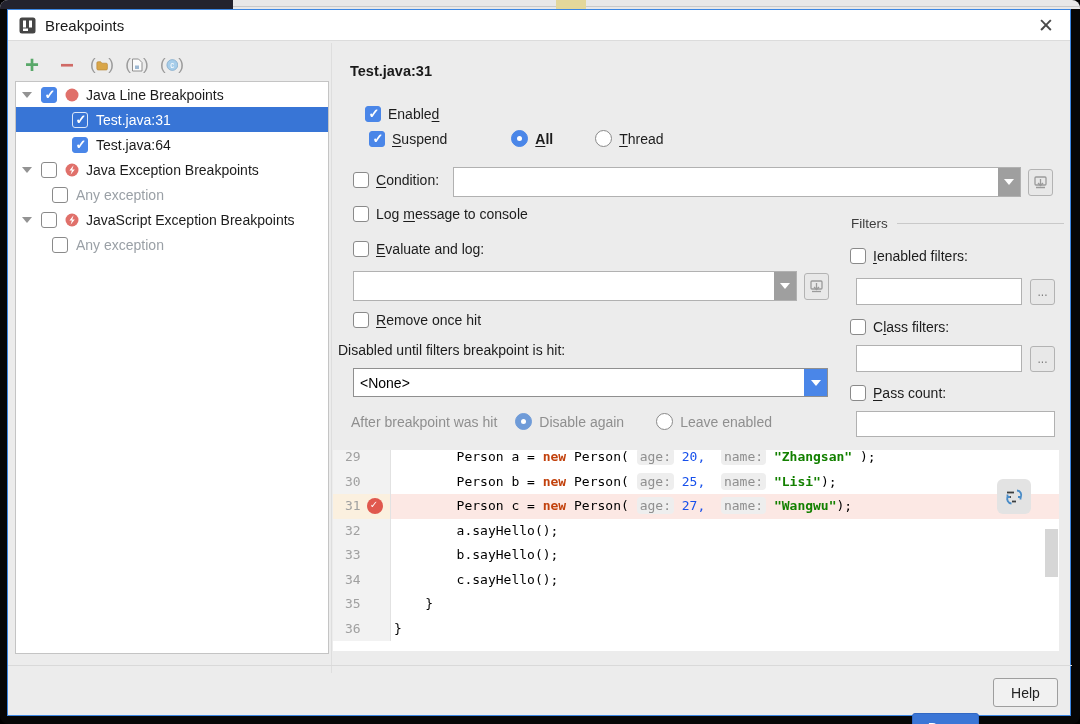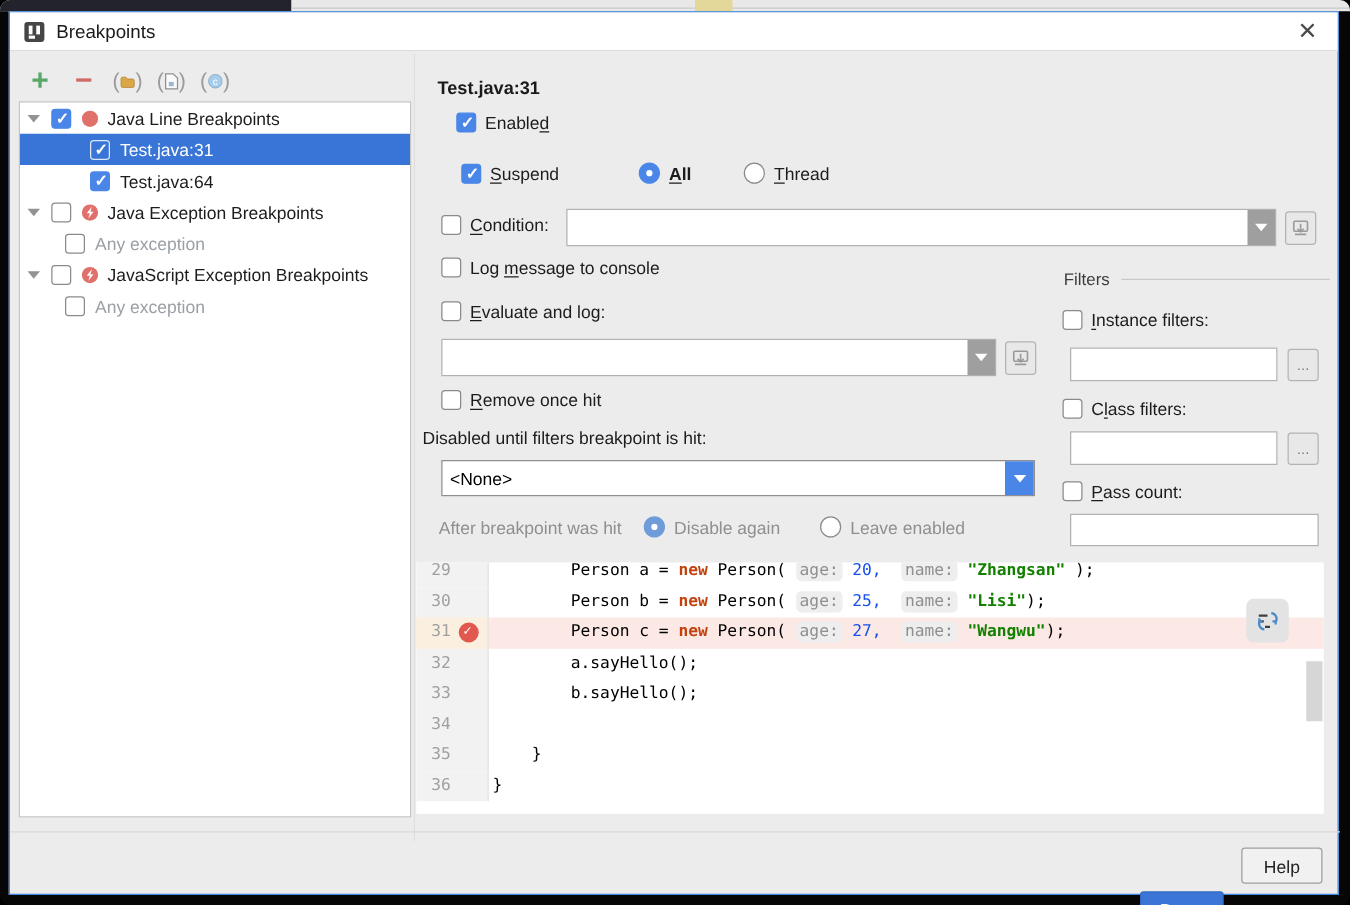--- a/index.html
+++ b/index.html
@@ -188,21 +188,21 @@
       <div class="trow lvl1 muted">
         <span class="cb unchecked"></span>
         <span>Any exception</span>
       </div>
     </div>
 
     <div class="splitter"></div>
 
     <div class="hdr">Test.java:31</div>
 
-    <div class="frow" style="left:345px; top:80px;padding-left:12px;">
+    <div class="frow" style="left:345px; top:96px;padding-left:12px;">
       <span class="cb checked"></span>
       <label><span>Enable</span><span class="mn">d</span><span></span></label>
     </div>
 
     <div class="frow" style="left:345px; top:120px;padding-left:16px;">
       <span class="cb checked"></span>
       <label><span class="mn">S</span><span>uspend</span></label>
       <span class="radio sel" style="margin-left:64px;"></span>
       <label class="bold"><span class="mn">A</span><span>ll</span></label>
       <span class="radio" style="margin-left:42px;"></span>
@@ -271,21 +271,21 @@
     <div class="frow gray" style="left:343px; top:403px;">
       <label>After breakpoint was hit</label>
       <span class="radio sel-dis" style="margin-left:18px;"></span>
       <label>Disable again</label>
       <span class="radio" style="margin-left:32px;"></span>
       <label>Leave enabled</label>
     </div>
 
     <div class="frow" style="left:842px; top:238px;">
       <span class="cb unchecked"></span>
-      <label><span class="mn">I</span><span>nstance filters:</span></label>
+      <label><span class="mn">I</span><span>enabled filters:</span></label>
     </div>
     <div class="tfield" style="left:848px; top:268px; width:166px; height:27px;">
       <input value="" style="">
     </div>
     <div class="sq-btn" style="left:1022px; top:269px; width:25px; height:26px; font-size:12px;">
       <span>...</span>
     </div>
 
     <div class="frow" style="left:842px; top:309px;">
       <span class="cb unchecked"></span>
@@ -306,21 +306,21 @@
       <input value="" style="">
     </div>
 
     <div class="code-panel">
       <div class="code-lines">
           <div class="code-line"><span class="gutter-cell">29</span><span class="code-text"><span class="seg-plain">        Person a = </span><span class="seg-keyword">new</span><span class="seg-plain"> Person( </span><span class="seg-hint">age:</span><span class="seg-plain"> </span><span class="seg-number">20,</span><span class="seg-plain">  </span><span class="seg-hint">name:</span><span class="seg-plain"> </span><span class="seg-string">"Zhangsan"</span><span class="seg-plain"> );</span></span></div>
           <div class="code-line"><span class="gutter-cell">30</span><span class="code-text"><span class="seg-plain">        Person b = </span><span class="seg-keyword">new</span><span class="seg-plain"> Person( </span><span class="seg-hint">age:</span><span class="seg-plain"> </span><span class="seg-number">25,</span><span class="seg-plain">  </span><span class="seg-hint">name:</span><span class="seg-plain"> </span><span class="seg-string">"Lisi"</span><span class="seg-plain">);</span></span></div>
           <div class="code-line hl"><span class="gutter-cell">31<span class="bp"></span></span><span class="code-text"><span class="seg-plain">        Person c = </span><span class="seg-keyword">new</span><span class="seg-plain"> Person( </span><span class="seg-hint">age:</span><span class="seg-plain"> </span><span class="seg-number">27,</span><span class="seg-plain">  </span><span class="seg-hint">name:</span><span class="seg-plain"> </span><span class="seg-string">"Wangwu"</span><span class="seg-plain">);</span></span></div>
           <div class="code-line"><span class="gutter-cell">32</span><span class="code-text"><span class="seg-plain">        a.sayHello();</span></span></div>
           <div class="code-line"><span class="gutter-cell">33</span><span class="code-text"><span class="seg-plain">        b.sayHello();</span></span></div>
-          <div class="code-line"><span class="gutter-cell">34</span></div>
+          <div class="code-line"><span class="gutter-cell">34</span><span class="code-text"><span class="seg-plain">        c.sayHello();</span></span></div>
           <div class="code-line"><span class="gutter-cell">35</span><span class="code-text"><span class="seg-plain">    }</span></span></div>
           <div class="code-line"><span class="gutter-cell">36</span><span class="code-text"><span class="seg-plain">}</span></span></div>
         </div>
     </div>
     <div class="inlay-btn">
       <svg width="22" height="22" viewBox="0 0 22 22">
         <path d="M4 6.5 h7" stroke="#3c3f41" stroke-width="1.8"></path>
         <path d="M4 11 h4" stroke="#3c3f41" stroke-width="1.8"></path>
         <path d="M9 15.5 h4" stroke="#3c3f41" stroke-width="1.8"></path>
         <path d="M14 4.5 a4.5 4.5 0 0 1 3.5 7" fill="none" stroke="#4a8cc7" stroke-width="1.8"></path>

